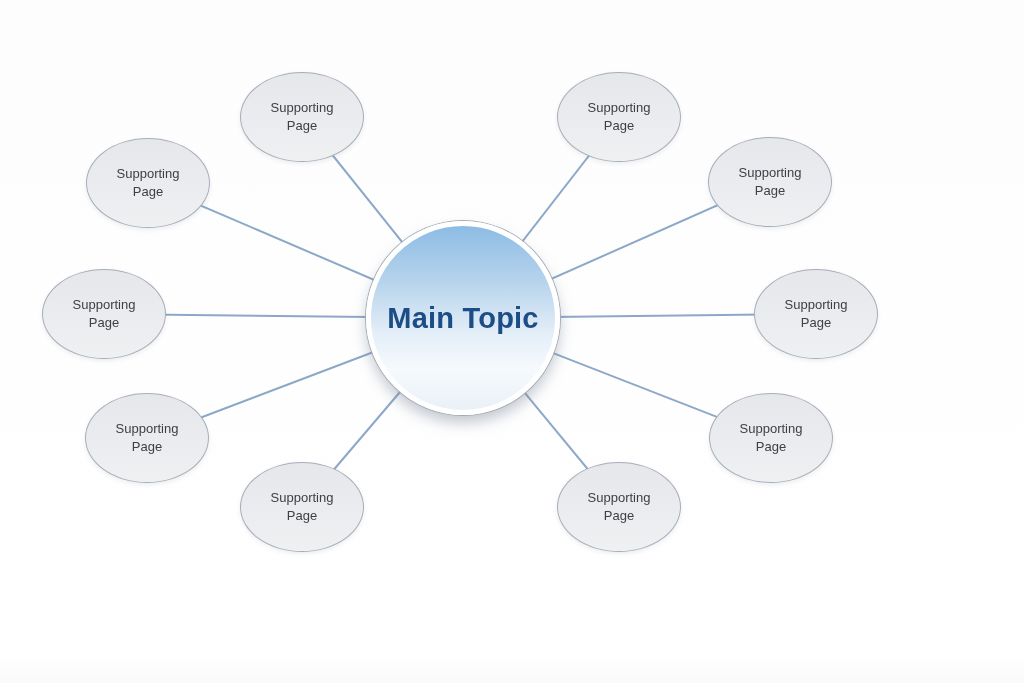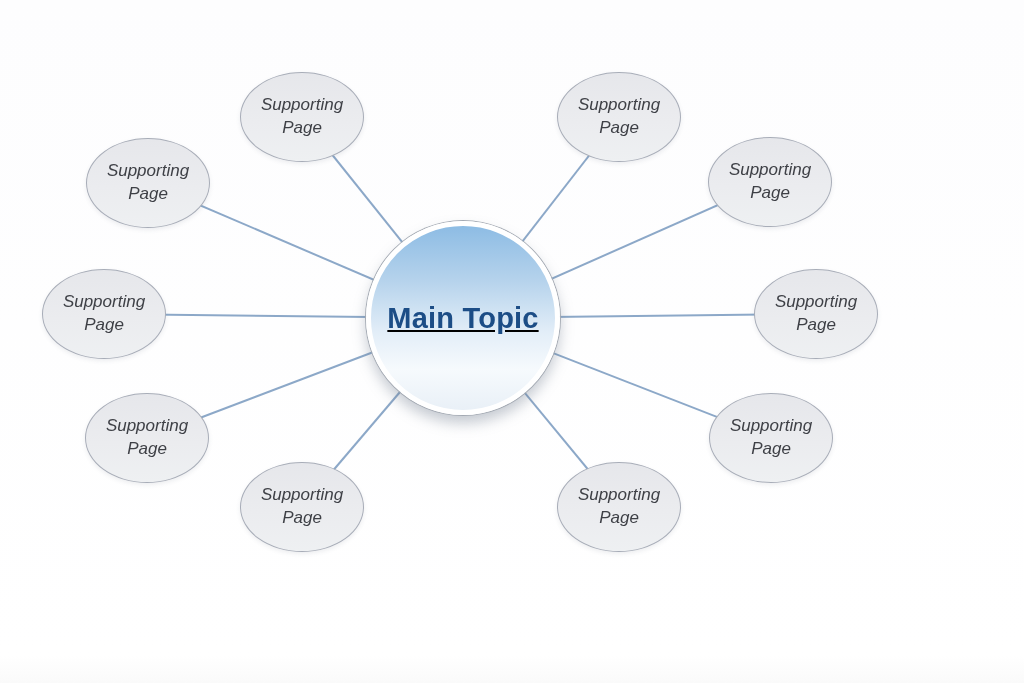--- a/index.html
+++ b/index.html
@@ -41,42 +41,40 @@
     box-shadow: 0 2px 4px rgba(80, 90, 105, 0.10);
     display: flex;
     align-items: center;
     justify-content: center;
     text-align: center;
     box-sizing: border-box;
     cursor: pointer;
   }
   .node .node-label {
     color: #3e4046;
-    font-size: 17px;
+    font-size: 13px;
     line-height: 1.35;
     padding: 0 14px;
-    font-style: italic;
   }
   .center-node {
     position: absolute;
     left: 366px;
     top: 221px;
     width: 184px;
     height: 184px;
     border-radius: 50%;
     background: linear-gradient(180deg, #8dbce4 0%, #b6d3ec 30%, #e3eef8 58%, #f6fafd 78%, #e9f0f7 100%);
     border: 5px solid #ffffff;
     box-shadow: 0 0 0 1px #a4aab3, 0 8px 14px rgba(110, 122, 140, 0.40);
     display: flex;
     align-items: center;
     justify-content: center;
     text-align: center;
     box-sizing: content-box;
     cursor: pointer;
-    text-decoration: underline;
   }
   .center-node .center-label {
     color: #1c4d86;
     font-size: 29px;
     font-weight: bold;
     letter-spacing: 0.2px;
   }
 </style>
 </head>
 <body>

